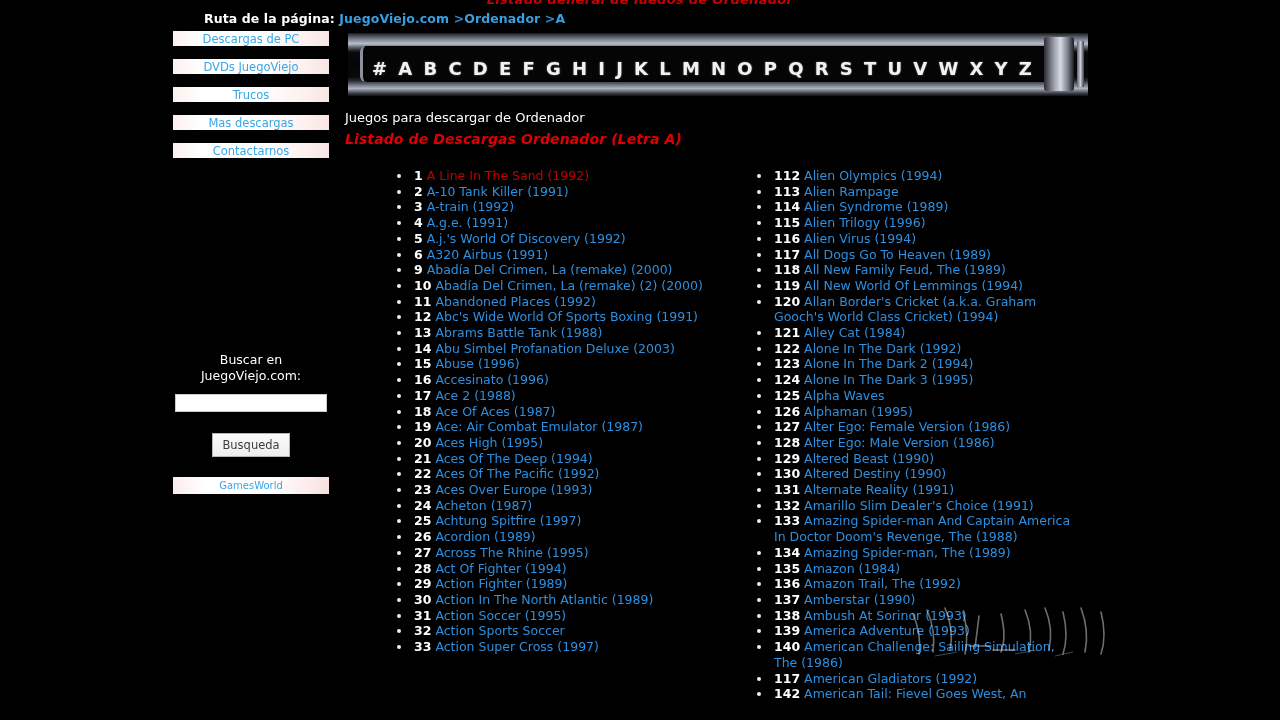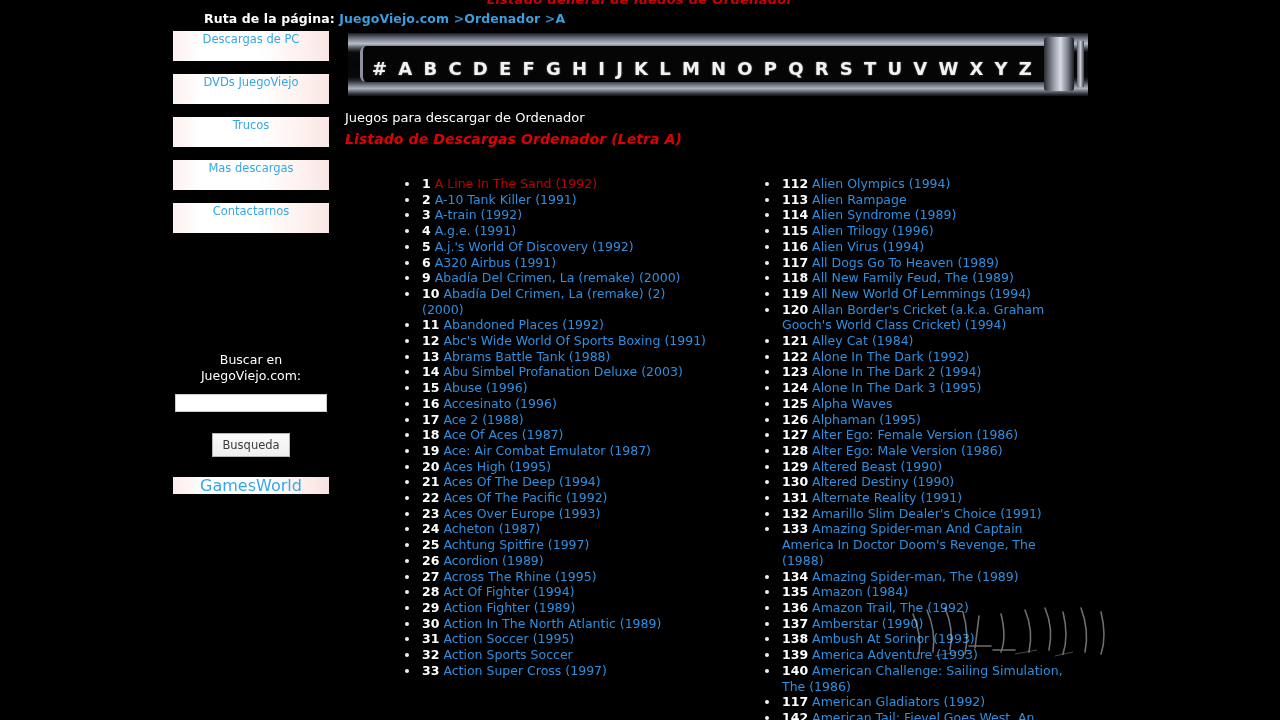--- a/index.html
+++ b/index.html
@@ -53,21 +53,21 @@
   
   .sidebar {
     position: absolute;
     left: 173px;
     top: 31px;
     width: 156px;
   }
   .nav-btn {
     display: block;
     width: 156px;
-    height: 30px;
+    height: 15px;
     line-height: 17px;
     margin-bottom: 13px;
     text-align: center;
     font-size: 11.5px;
     color: #35a7e8;
     text-decoration: none;
     background: linear-gradient(to right,
        #fdf0ef 0%, #ffffff 18%, #ffffff 55%, #fdf0ee 85%, #f7e6e4 100%);
     white-space: nowrap;
     overflow: hidden;
@@ -114,21 +114,21 @@
     padding: 0 8px;
     cursor: pointer;
   }
   .gamesworld-link {
     display: block;
     width: 156px;
     height: 17px;
     line-height: 17px;
     margin: 20px 0 0 0;
     text-align: center;
-    font-size: 16px;
+    font-size: 10px;
     color: #35a7e8;
     text-decoration: none;
     background: linear-gradient(to right,
        #fbeceb 0%, #ffffff 20%, #ffffff 60%, #fbeae8 90%, #f6e1df 100%);
   }
 
   
   .alpha-banner {
     position: absolute;
     left: 348px;
@@ -231,21 +231,21 @@
   .col {
     position: absolute;
     top: 0;
     width: 340px;
   }
   .col-left  { left: 37px; }
   .col-right { left: 397px; }
 
   ul.game-list {
     list-style: none;
-    margin: 16px;
+    margin: 8px;
     padding: 0;
   }
   ul.game-list li {
     position: relative;
     padding-left: 24px;
     font-size: 12.5px;
     line-height: 15.7px;
     color: #ffffff;
     margin: 0;
   }

